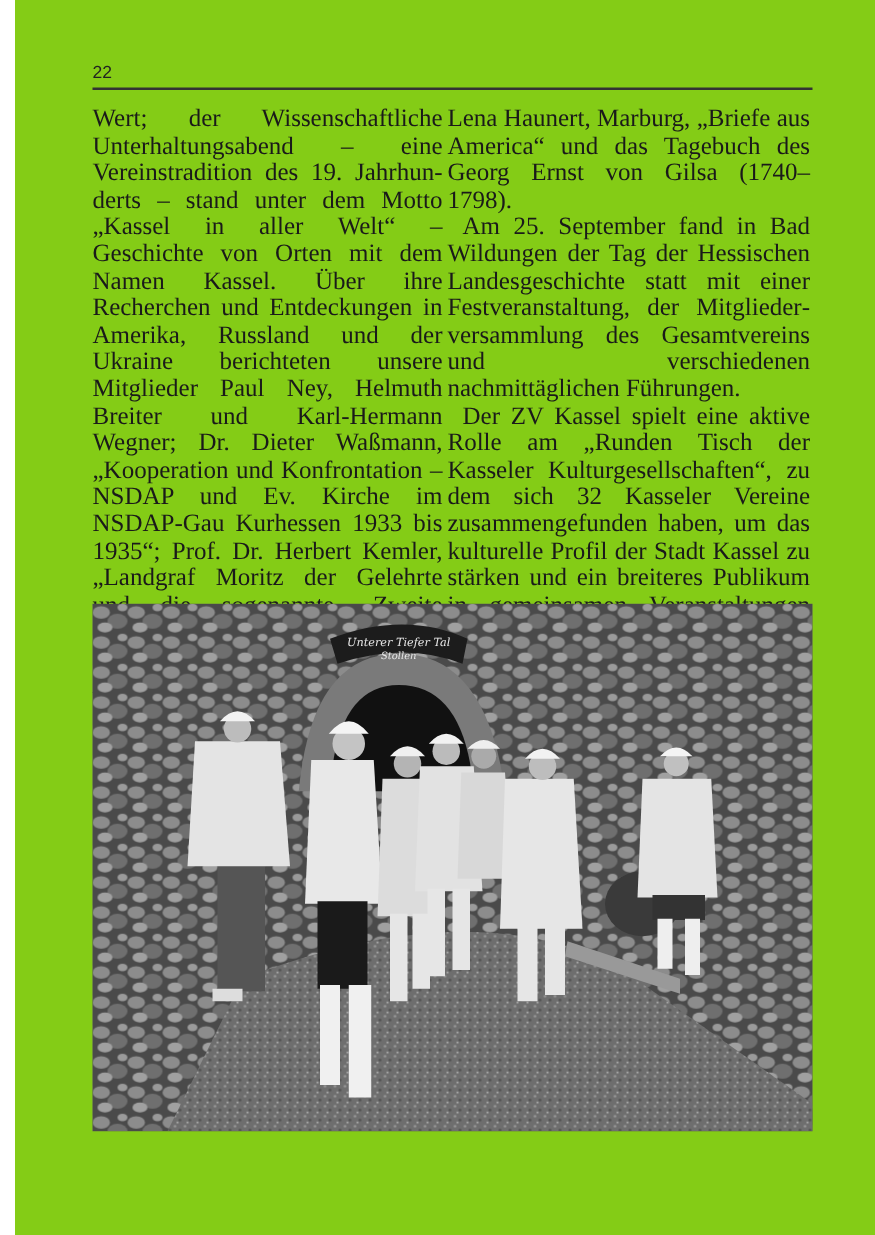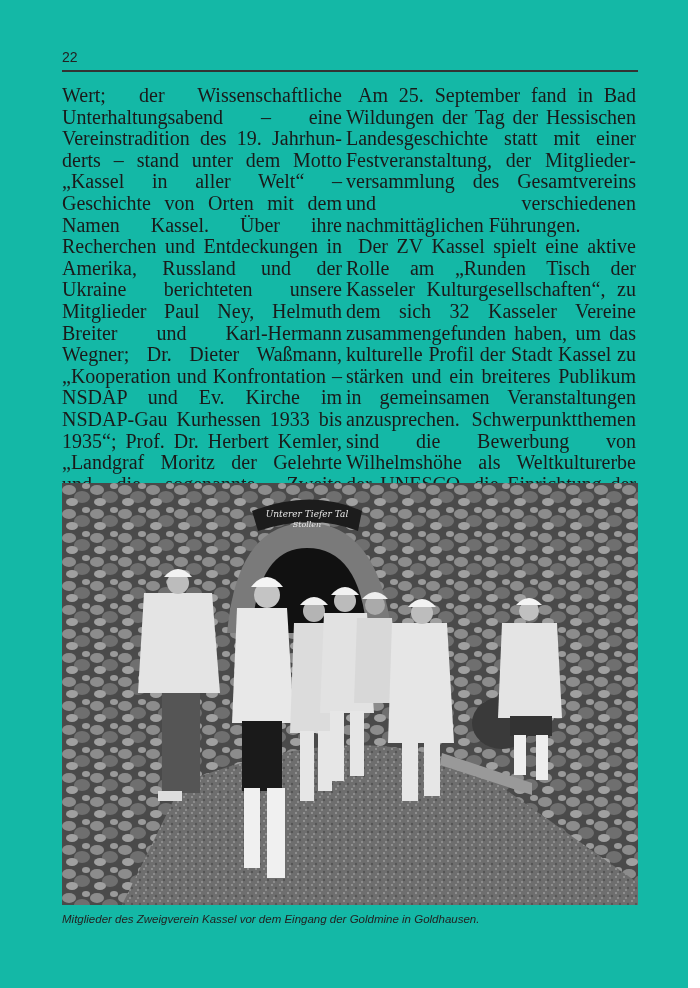--- a/index.html
+++ b/index.html
@@ -1,17 +1,17 @@
 <!DOCTYPE html>
 <html><head>
 <meta charset="utf-8">
 <style>
   html, body { margin:0; padding:0; background:#ffffff; }
   body { width:700px; height:988px; position:relative; overflow:hidden; }
-  .page { position:absolute; left:0; top:0; width:688px; height:988px; background:#14b8a6; }
+  .page { position:absolute; left:12px; top:0; width:688px; height:988px; background:#84cc16; }
   .header { position:absolute; left:62px; top:46px; width:576px; height:24px; }
   .page-num { position:absolute; left:0; top:3px; font-family:"Liberation Sans", sans-serif; font-size:14px; color:#222; }
   .running-title { position:absolute; left:0; right:0; top:5px; text-align:center; font-family:"Liberation Sans", sans-serif; font-size:11px; color:#333; }
   .rule { position:absolute; left:62px; top:70px; width:576px; height:1.5px; background:#333; }
   .col { position:absolute; top:85px; width:280px; font-family:"Liberation Serif", serif; font-size:20px; line-height:21.6px; color:#1a1a1a; text-align:justify; hyphens:manual; }
   .col-left { left:62px; }
   .col-right { left:346px; width:290px; }
   .col p { margin:0; }
   .col p.indent { text-indent:12px; }
   .photo { position:absolute; left:62px; top:483px; width:576px; height:422px; overflow:hidden; background:#5a5a5a;font-style:italic; }
@@ -25,20 +25,21 @@
   <div class="header">
     <span class="page-num">22</span>
   </div>
   <div class="rule"></div>
 
   <div class="col col-left">
     <p>Wert; der Wissenschaftliche Unterhaltungs­abend – eine Vereinstradition des 19. Jahrhun­derts – stand unter dem Motto „Kassel in aller Welt“ – Geschichte von Orten mit dem Namen Kassel. Über ihre Recherchen und Entdeckun­gen in Amerika, Russland und der Ukraine be­richteten unsere Mitglieder Paul Ney, Helmuth Breiter und Karl-Hermann Wegner; Dr. Dieter Waßmann, „Kooperation und Konfrontati­on – NSDAP und Ev. Kirche im NSDAP-Gau Kurhessen 1933 bis 1935“; Prof. Dr. Herbert Kemler, „Landgraf Moritz der Gelehrte und die sogenannte ‚Zweite Reformation‘ in Hessen-Cassel“; Dr. Margret Lemberg und Dr. Andreas Hedwig, Marburg, „Die Grablegen des hessi­schen Fürstenhauses“ (in der Martinskirche mit Führungen zu den dortigen Sarkophagen und Epitaphen); Prof. Dr. Holger Th. Gräf und Dr.</p>
   </div>
 
   <div class="col col-right">
+    <p>Lena Haunert, Marburg, „Briefe aus America“ und das Tagebuch des Georg Ernst von Gilsa (1740–1798).</p>
     <p class="indent">Am 25. September fand in Bad Wildungen der Tag der Hessischen Landesgeschichte statt mit einer Festveranstaltung, der Mitglieder­versammlung des Gesamtvereins und ver­schiedenen nachmittäglichen Führungen.</p>
     <p class="indent">Der ZV Kassel spielt eine aktive Rolle am „Runden Tisch der Kasseler Kulturgesellschaf­ten“, zu dem sich 32 Kasseler Vereine zusam­mengefunden haben, um das kulturelle Profil der Stadt Kassel zu stärken und ein breiteres Publikum in gemeinsamen Veranstaltungen anzusprechen. Schwerpunktthemen sind die Bewerbung von Wilhelmshöhe als Weltkul­turerbe der UNESCO, die Einrichtung der his­torischen Wohnung der Brüder Grimm an der</p>
   </div>
 
   <div class="photo">
     <svg width="576" height="422" viewBox="0 0 576 422">
       <defs>
         <radialGradient id="leaf" cx="50%" cy="50%" r="60%">
           <stop offset="0" stop-color="#8a8a8a"></stop>
           <stop offset="1" stop-color="#3e3e3e"></stop>
@@ -116,14 +117,13 @@
         <path d="M440 140 L495 140 L500 235 L436 235 Z" fill="#e4e4e4"></path>
         <rect x="448" y="233" width="42" height="20" fill="#333"></rect>
         <rect x="452" y="252" width="12" height="40" fill="#eee"></rect>
         <rect x="474" y="252" width="12" height="45" fill="#eee"></rect>
         <circle cx="467" cy="128" r="10" fill="#c0c0c0"></circle>
         <path d="M454 122 Q467 108 480 122 Z" fill="#f4f4f4"></path>
       </g>
     </svg>
   </div>
 
-  <div class="caption">Mitglieder des Zweigverein Kassel vor dem Eingang der Goldmine in Goldhausen.</div>
 </div>
 
 </body></html>

